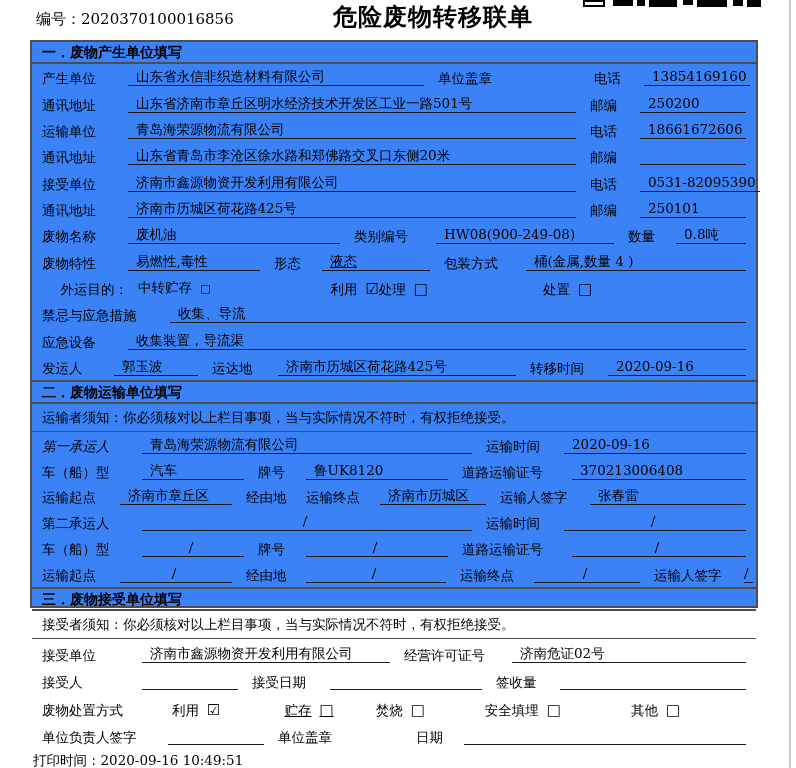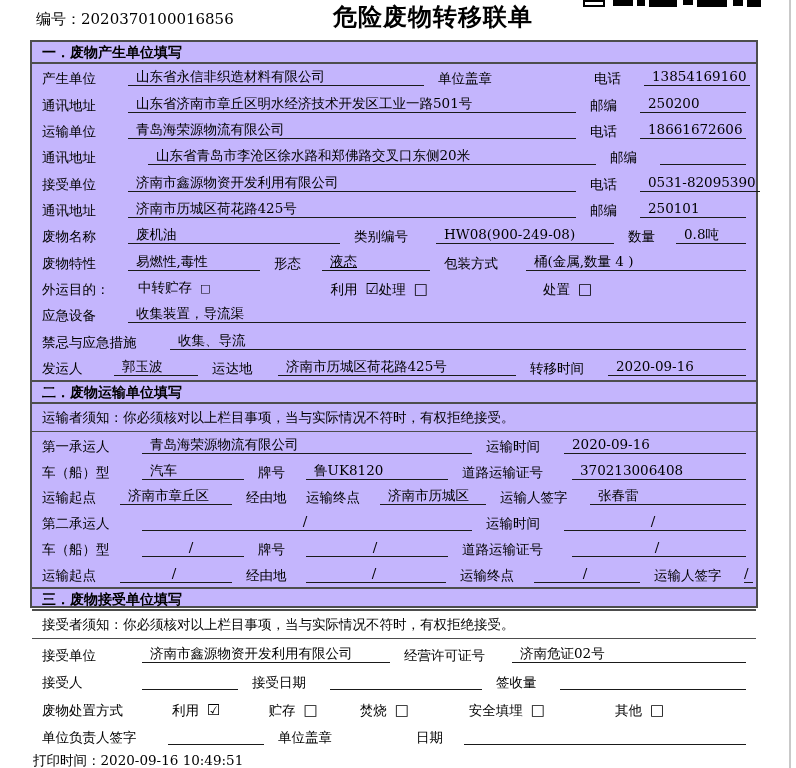--- a/index.html
+++ b/index.html
@@ -12,21 +12,21 @@
   .qr{position:absolute;top:0;left:583px;width:178px;height:9px;}
   .qr div{position:absolute;top:0;background:#000;}
   .qr .q0{left:0;width:22px;height:7px;background:#fff;border:2.5px solid #000;}
   .qr .q1{left:30px;width:20px;height:6px;}
   .qr .q2{left:54px;width:8px;height:6px;}
   .qr .q3{left:66px;width:28px;height:7px;}
   .qr .q4{left:100px;width:10px;height:5px;}
   .qr .q5{left:114px;width:30px;height:7px;}
   .qr .q6{left:150px;width:10px;height:6px;}
   .qr .q7{left:164px;width:14px;height:7px;}
-  .form{position:absolute;left:30px;top:40px;width:728px;height:568px;border:2px solid #4d4d4d;background:#c4b5fd;}
+  .form{position:absolute;left:30px;top:40px;width:728px;height:568px;border:2px solid #4d4d4d;background:#3b82f6;}
   .sec-h{font-weight:bold;font-size:14px;height:22px;line-height:20px;padding-left:10px;
          border-bottom:2px solid #4d4d4d;font-family:"DejaVu Sans","Liberation Sans",sans-serif;}
   .sec-h.mid{border-top:2px solid #4d4d4d;height:24px;}
   .notice{height:28px;border-bottom:1.5px solid #4d4d4d;display:flex;align-items:center;
           padding-left:10px;font-size:13.5px;white-space:nowrap;}
   .sec-body{display:flex;flex-direction:column;}
   #s1-body{height:316px;}
   #s2-body{height:155px;}
   #s3-body{height:110px;}
   .frow{flex:1;display:flex;align-items:flex-end;padding:0 10px 4px 10px;font-size:13.5px;line-height:16px;}
@@ -79,21 +79,21 @@
           <span class="val grow">250200</span>
         </div>
         <div class="frow">
           <span class="lbl" style="min-width: 76px;">运输单位</span>
           <span class="val" style="min-width: 448px;">青岛海荣源物流有限公司</span>
           <span class="lbl" style="min-width: 40px;">电话</span>
           <span class="val grow">18661672606</span>
         </div>
         <div class="frow">
           <span class="lbl" style="min-width: 76px;">通讯地址</span>
-          <span class="val" style="min-width: 448px; margin-left: 20px;">山东省青岛市李沧区徐水路和郑佛路交叉口东侧20米</span>
+          <span class="val" style="min-width: 448px;">山东省青岛市李沧区徐水路和郑佛路交叉口东侧20米</span>
           <span class="lbl" style="min-width: 40px;">邮编</span>
           <span class="val grow"></span>
         </div>
         <div class="frow">
           <span class="lbl" style="min-width: 76px;">接受单位</span>
           <span class="val" style="min-width: 448px;">济南市鑫源物资开发利用有限公司</span>
           <span class="lbl" style="min-width: 40px;">电话</span>
           <span class="val grow">0531-82095390</span>
         </div>
         <div class="frow">
@@ -112,49 +112,49 @@
         </div>
         <div class="frow">
           <span class="lbl" style="min-width: 76px;">废物特性</span>
           <span class="val" style="min-width: 132px;">易燃性,毒性</span>
           <span class="lbl" style="min-width: 38px;">形态</span>
           <span class="val" style="min-width: 108px; text-decoration: underline;">液态</span>
           <span class="lbl" style="min-width: 72px;">包装方式</span>
           <span class="val grow">桶(金属,数量 4 )</span>
         </div>
         <div class="frow">
-          <span class="lbl" style="min-width: 86px;">外运目的：</span>
+          <span class="lbl" style="min-width: 86px; text-align: right;">外运目的：</span>
           <span class="cb small"><span>中转贮存</span><span class="box">□</span></span>
           <span class="cb" style="margin-left: 120px;"><span>利用</span><span class="box">☑</span></span>
           <span class="cb" style=""><span>处理</span><span class="box">□</span></span>
           <span class="cb" style="margin-left: 115px;"><span>处置</span><span class="box">□</span></span>
         </div>
         <div class="frow">
+          <span class="lbl" style="min-width: 118px;">禁忌与应急措施</span>
+          <span class="val grow">收集、导流</span>
+        </div>
+        <div class="frow">
           <span class="lbl" style="min-width: 76px;">应急设备</span>
           <span class="val grow">收集装置，导流渠</span>
-        </div>
-        <div class="frow">
-          <span class="lbl" style="min-width: 118px;">禁忌与应急措施</span>
-          <span class="val grow">收集、导流</span>
         </div>
         <div class="frow">
           <span class="lbl" style="min-width: 62px;">发运人</span>
           <span class="val" style="min-width: 84px;">郭玉波</span>
           <span class="lbl" style="min-width: 56px;">运达地</span>
           <span class="val" style="min-width: 238px;">济南市历城区荷花路425号</span>
           <span class="lbl" style="min-width: 68px;">转移时间</span>
           <span class="val grow">2020-09-16</span>
         </div>
       </div>
 
     <div class="sec-h mid">二．废物运输单位填写</div>
     <div class="notice">运输者须知：你必须核对以上栏目事项，当与实际情况不符时，有权拒绝接受。</div>
     <div class="sec-body" id="s2-body">
         <div class="frow">
-          <span class="lbl" style="min-width: 90px;">第一承运人</span>
+          <span class="lbl" style="min-width: 90px; font-style: italic;">第一承运人</span>
           <span class="val" style="min-width: 330px;">青岛海荣源物流有限公司</span>
           <span class="lbl" style="min-width: 68px;">运输时间</span>
           <span class="val grow">2020-09-16</span>
         </div>
         <div class="frow">
           <span class="lbl" style="min-width: 90px;">车（船）型</span>
           <span class="val" style="min-width: 102px;">汽车</span>
           <span class="lbl" style="min-width: 38px;">牌号</span>
           <span class="val" style="min-width: 142px;">鲁UK8120</span>
           <span class="lbl" style="min-width: 100px;">道路运输证号</span>
@@ -208,21 +208,21 @@
           <span class="lbl" style="min-width: 90px;">接受人</span>
           <span class="val" style="min-width: 96px;"></span>
           <span class="lbl" style="min-width: 68px;">接受日期</span>
           <span class="val" style="min-width: 152px;"></span>
           <span class="lbl" style="min-width: 54px;">签收量</span>
           <span class="val grow"></span>
         </div>
         <div class="frow">
           <span class="lbl" style="min-width: 100px;">废物处置方式</span>
           <span class="cb" style="margin-left: 20px;"><span>利用</span><span class="box">☑</span></span>
-          <span class="cb" style="margin-left: 48px;"><span>贮存</span><span class="box">□</span></span>
+          <span class="cb" style="margin-left: 64px; text-decoration: underline;"><span>贮存</span><span class="box">□</span></span>
           <span class="cb" style="margin-left: 42px;"><span>焚烧</span><span class="box">□</span></span>
           <span class="cb" style="margin-left: 60px;"><span>安全填埋</span><span class="box">□</span></span>
           <span class="cb" style="margin-left: 70px;"><span>其他</span><span class="box">□</span></span>
         </div>
         <div class="frow">
           <span class="lbl" style="min-width: 116px;">单位负责人签字</span>
           <span class="val" style="min-width: 96px;"></span>
           <span class="lbl" style="min-width: 128px;">单位盖章</span>
           <span class="lbl" style="min-width: 38px;">日期</span>
           <span class="val grow"></span>

